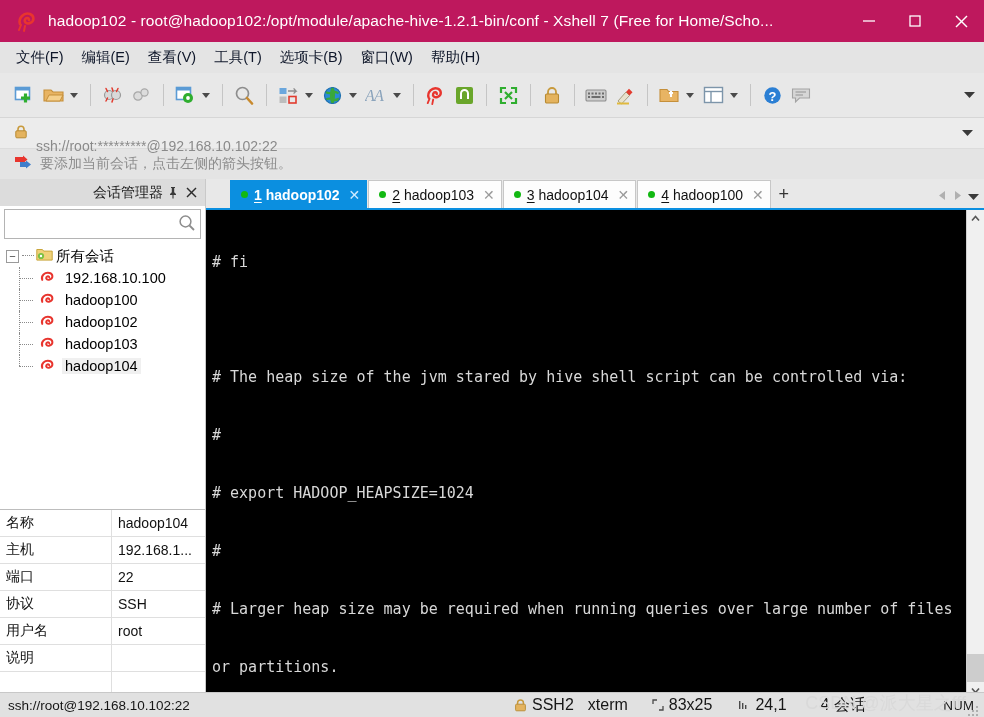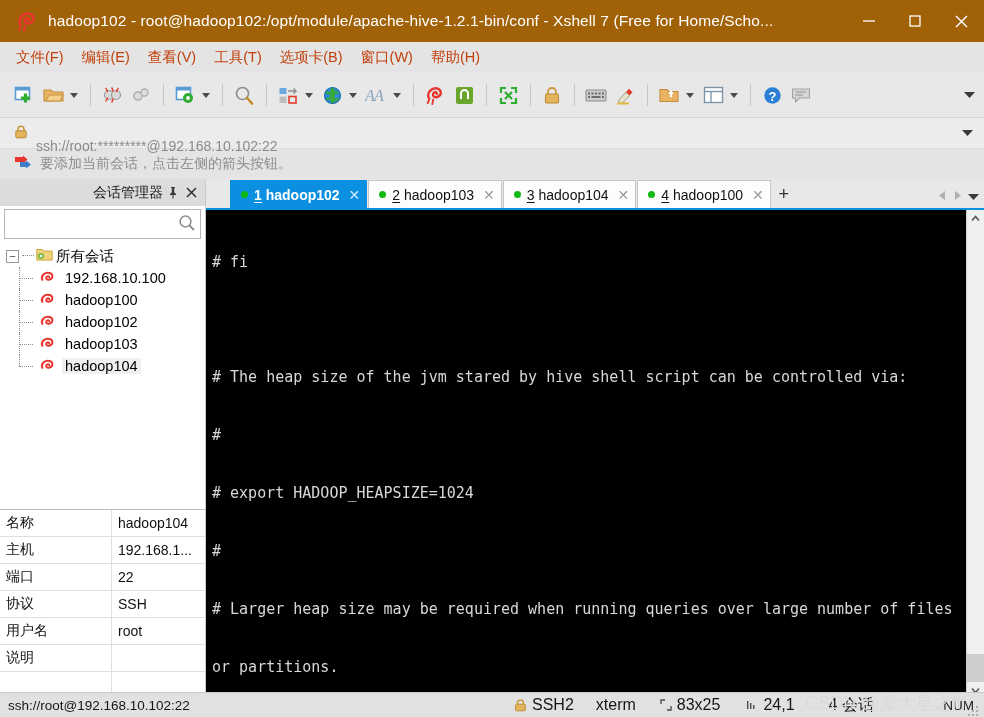--- a/index.html
+++ b/index.html
@@ -6,35 +6,35 @@
   body{
     width:984px;height:717px;overflow:hidden;
     font-family:"Liberation Sans","DejaVu Sans",sans-serif;
     background:#f0f0f0;
     -webkit-font-smoothing:antialiased;
   }
   .app{position:relative;width:984px;height:717px;background:#ffffff;box-sizing:border-box;}
 
   
   .titlebar{
-    height:42px;background:#a16207;display:flex;align-items:center;
+    height:42px;background:#be185d;display:flex;align-items:center;
     position:relative;
   }
   .tb-icon{width:30px;height:30px;margin-left:12px;display:flex;align-items:center;justify-content:center;}
   .tb-title{
     color:#ffffff;font-size:15.5px;margin-left:6px;white-space:nowrap;overflow:hidden;
     letter-spacing:0.1px;
   }
   .tb-controls{position:absolute;right:0;top:0;height:42px;display:flex;}
   .tb-btn{width:46px;height:42px;display:flex;align-items:center;justify-content:center;color:#fff;}
   .tb-btn svg{display:block;}
 
   
   .menubar{height:30px;background:#e4e4e4;display:flex;align-items:center;padding-left:16px;border-bottom:1px solid #e4e4e4;}
-  .menuitem{font-size:14.5px;color:#c2410c;margin-right:18px;white-space:nowrap;}
+  .menuitem{font-size:14.5px;color:#0f172a;margin-right:18px;white-space:nowrap;}
 
   
   .toolbar{height:44px;background:#e8e8e8;display:flex;align-items:center;padding-left:10px;position:relative;border-bottom:1px solid #d6d6d6;}
   .tool{width:28px;height:30px;display:flex;align-items:center;justify-content:center;margin-right:1px;}
   .caret{width:12px;height:30px;display:flex;align-items:center;justify-content:center;margin-right:3px;}
   .caret::after{content:"";border-left:4px solid transparent;border-right:4px solid transparent;border-top:5px solid #4a4a4a;display:block;}
   .sep{width:1px;height:22px;background:#c5c5c5;margin:0 7px;}
   .tb-overflow{position:absolute;right:8px;top:0;height:44px;display:flex;align-items:center;}
 
   
@@ -557,21 +557,21 @@
     <div class="st-cells">
       <span class="stcell c1">
         <span class="gl">
           <svg width="13" height="14" viewBox="0 0 13 14">
             <path d="M3.6 6.4 V4.8 a2.9 2.9 0 015.8 0 V6.4" fill="none" stroke="#c89a3c" stroke-width="1.5"></path>
             <rect x="1.6" y="6.2" width="9.8" height="6.6" rx="1" fill="#e4b35e" stroke="#b78a32" stroke-width="0.9"></rect>
           </svg>
         </span>
         <span>SSH2</span>
       </span>
-      <span class="stcell" style="margin-left:22px">xterm</span>
+      <span class="stcell" style="margin-left:14px">xterm</span>
       <span class="stcell" style="margin-left:24px">
         <span class="gl">
           <svg width="12" height="12" viewBox="0 0 12 12">
             <path d="M1 5 V1 H5" fill="none" stroke="#4a4a4a" stroke-width="1.3"></path>
             <path d="M7 11 H11 V7" fill="none" stroke="#4a4a4a" stroke-width="1.3"></path>
           </svg>
         </span>
         <span>83x25</span>
       </span>
       <span class="stcell" style="margin-left:26px">

